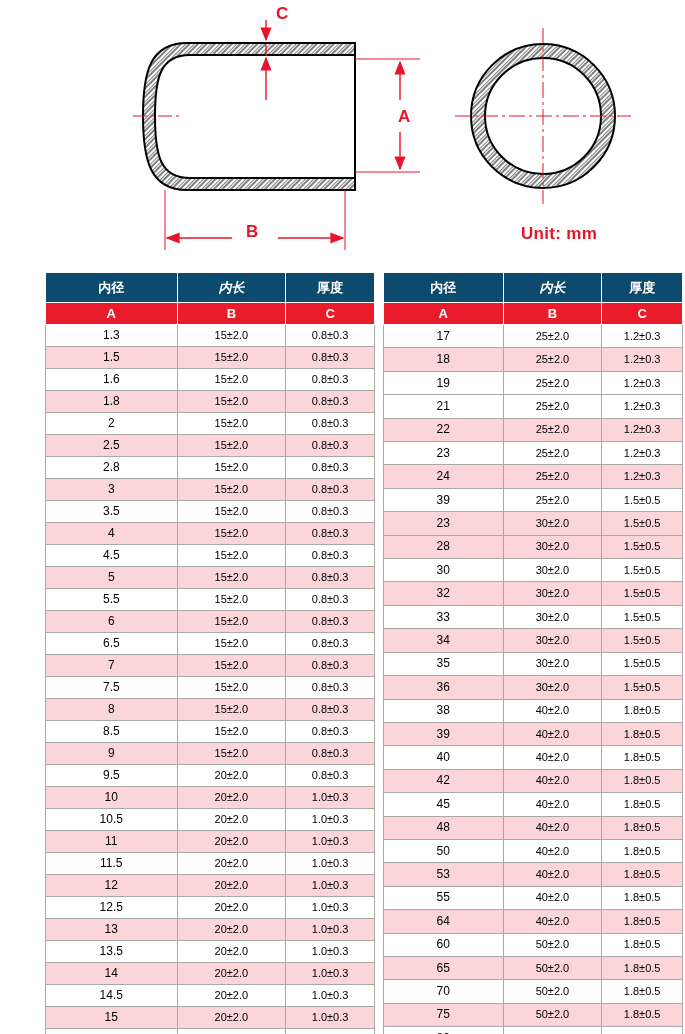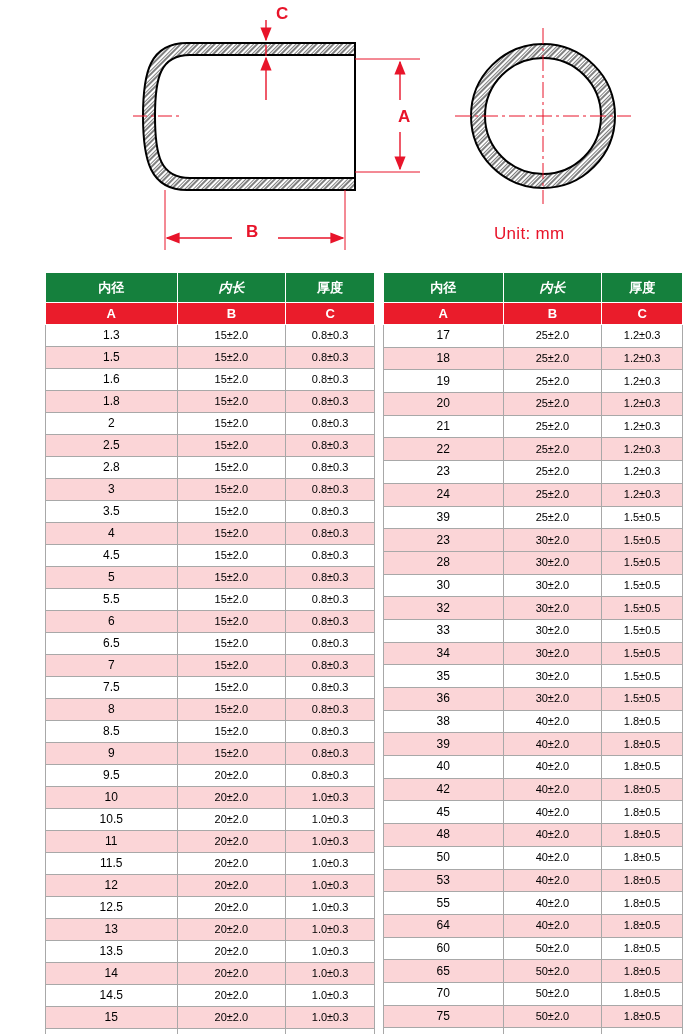--- a/index.html
+++ b/index.html
@@ -24,24 +24,24 @@
   }
 
   .diagram-svg {
     position: absolute;
     left: 0;
     top: 0;
   }
 
   .unit-label {
     position: absolute;
-    left: 494px;
+    left: 521px;
     top: 224px;
     font-size: 17px;
-    font-weight: normal;
+    font-weight: bold;
     color: #e8142a;
     letter-spacing: 0.3px;
   }
 
   .dim-letter {
     position: absolute;
     font-size: 17px;
     font-weight: bold;
     color: #e8142a;
   }
@@ -67,21 +67,21 @@
   table.spec.right { width: 300px; margin-left: 8px; }
 
   table.spec th, table.spec td {
     border: 1px solid #a8a8a8;
     text-align: center;
     font-family: "Liberation Sans", sans-serif;
   }
 
   
   table.spec thead tr.h1 th {
-    background: #15803d;
+    background: #0c4a6e;
     color: #ffffff;
     font-size: 13px;
     font-weight: bold;
     height: 30px;
     border-color: #ffffff;
   }
   
   table.spec thead tr.h2 th {
     background: #ea1c2b;
     color: #ffffff;
@@ -381,25 +381,20 @@
         <tr class="even">
           <td class="c-a">18</td>
           <td class="c-b">25±2.0</td>
           <td class="c-c">1.2±0.3</td>
         </tr>
         <tr class="odd">
           <td class="c-a">19</td>
           <td class="c-b">25±2.0</td>
           <td class="c-c">1.2±0.3</td>
         </tr>
-        <tr class="even">
-          <td class="c-a">20</td>
-          <td class="c-b">25±2.0</td>
-          <td class="c-c">1.2±0.3</td>
-        </tr>
         <tr class="odd">
           <td class="c-a">21</td>
           <td class="c-b">25±2.0</td>
           <td class="c-c">1.2±0.3</td>
         </tr>
         <tr class="even">
           <td class="c-a">22</td>
           <td class="c-b">25±2.0</td>
           <td class="c-c">1.2±0.3</td>
         </tr>

